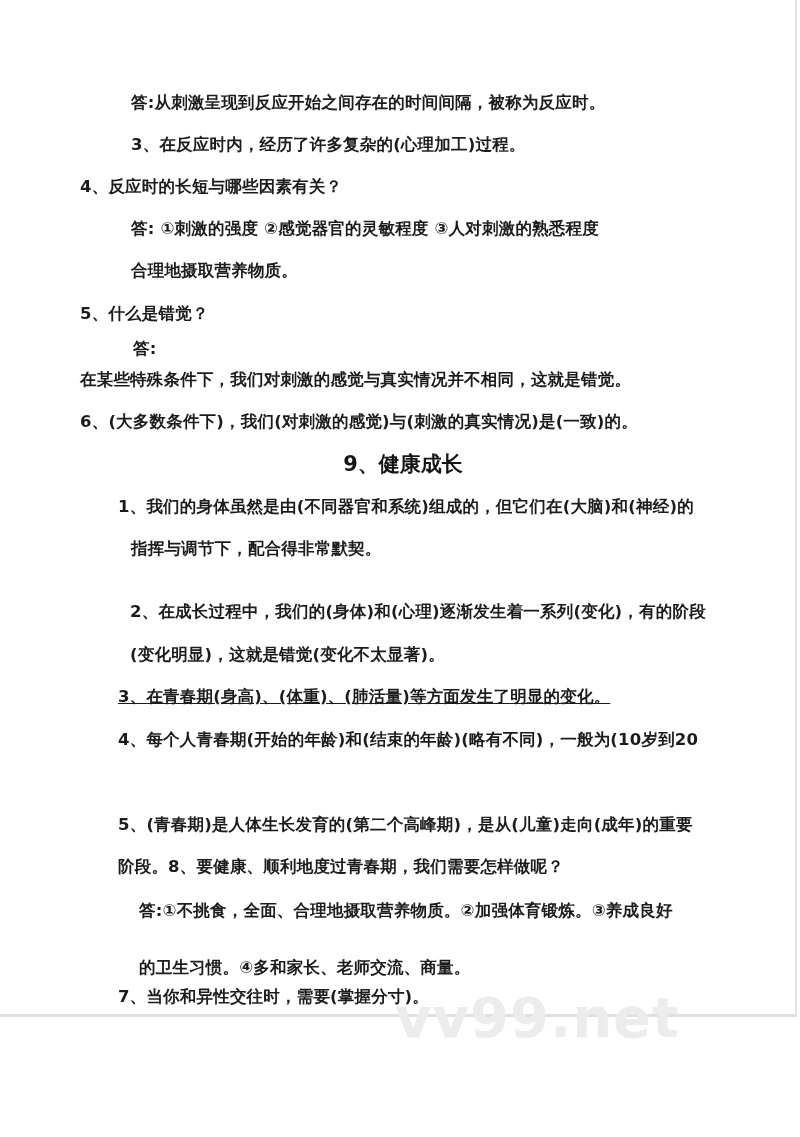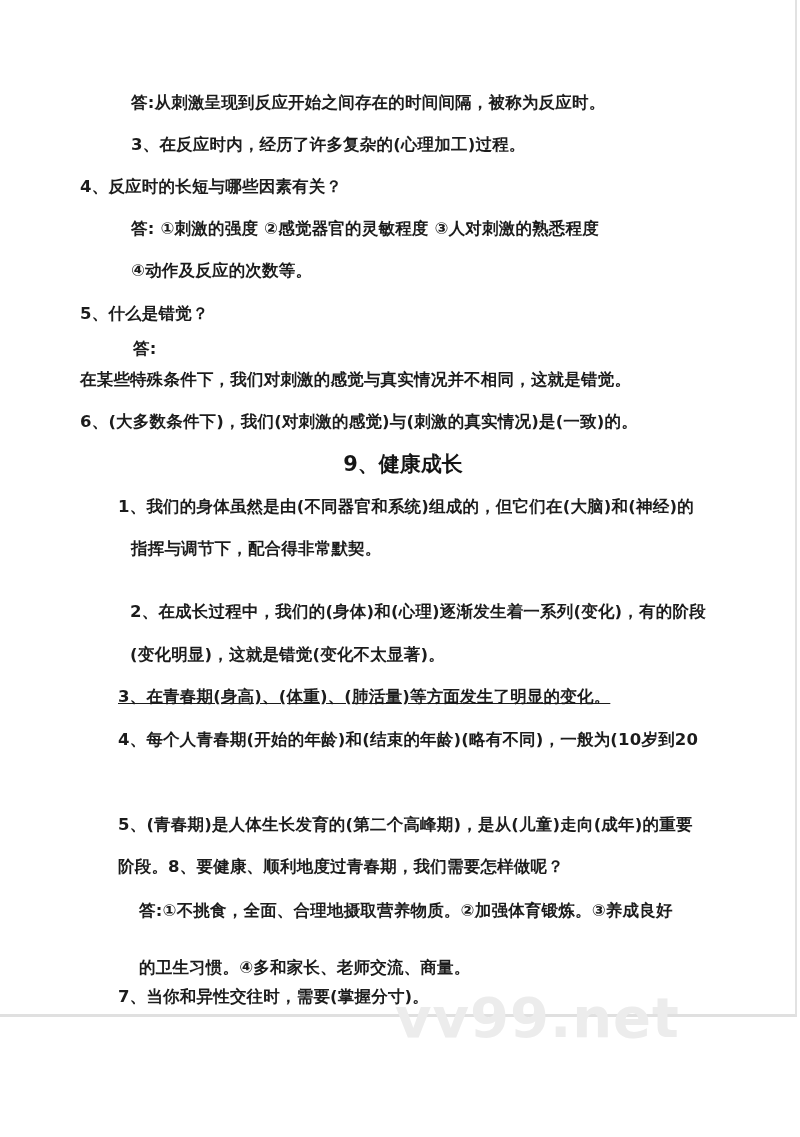--- a/index.html
+++ b/index.html
@@ -61,21 +61,21 @@
   </style>
 </head>
 <body>
 
 <div class="page">
 
   <div class="line" style="left:131px; top:92px;">答:从刺激呈现到反应开始之间存在的时间间隔，被称为反应时。</div>
   <div class="line" style="left:131px; top:134px;">3、在反应时内，经历了许多复杂的(心理加工)过程。</div>
   <div class="line" style="left:80px; top:176px;">4、反应时的长短与哪些因素有关？</div>
   <div class="line" style="left:131px; top:218px;">答: ①刺激的强度 ②感觉器官的灵敏程度 ③人对刺激的熟悉程度</div>
-  <div class="line" style="left:131px; top:260px;">④动作及反应的次数等。</div>
+  <div class="line" style="left:131px; top:260px;">合理地摄取营养物质。</div>
   <div class="line" style="left:80px; top:303px;">5、什么是错觉？</div>
   <div class="line" style="left:133px; top:338px;">答:</div>
   <div class="line" style="left:80px; top:369px;">在某些特殊条件下，我们对刺激的感觉与真实情况并不相同，这就是错觉。</div>
   <div class="line" style="left:80px; top:411px;">6、(大多数条件下)，我们(对刺激的感觉)与(刺激的真实情况)是(一致)的。</div>
 
   <div class="title" style="top:451px;">9、健康成长</div>
 
   <div class="line" style="left:118px; top:496px;">1、我们的身体虽然是由(不同器官和系统)组成的，但它们在(大脑)和(神经)的</div>
   <div class="line" style="left:131px; top:538px;">指挥与调节下，配合得非常默契。</div>
   <div class="line" style="left:130px; top:601px;">2、在成长过程中，我们的(身体)和(心理)逐渐发生着一系列(变化)，有的阶段</div>

